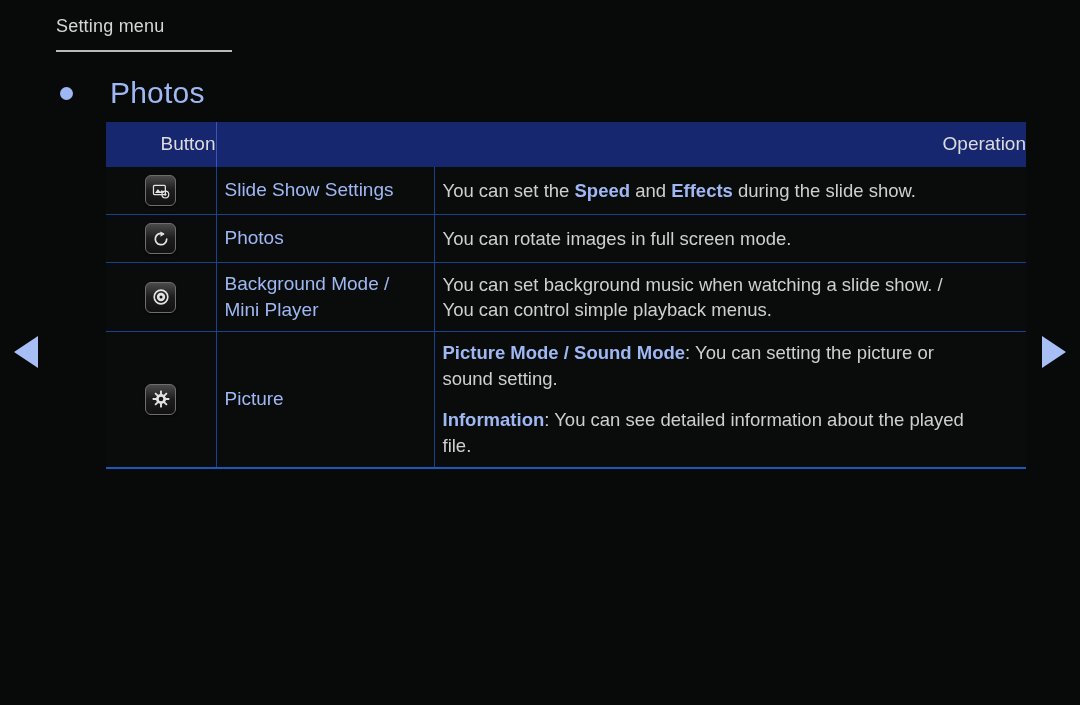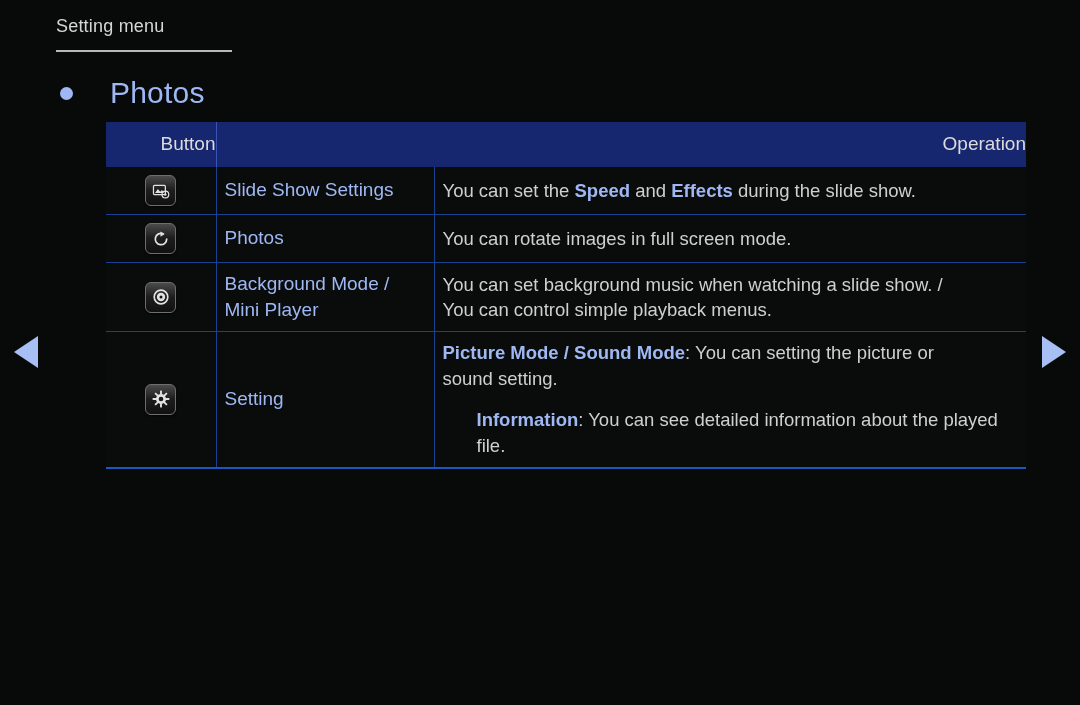--- a/index.html
+++ b/index.html
@@ -106,21 +106,21 @@
     line-height: 1.38;
   }
   td.cell-desc {
     color: #cfcfcf;
     font-size: 18.5px;
     padding: 8px 10px 8px 11px;
     line-height: 1.38;
   }
   .desc-line { display: block; }
   .desc-para { display: block; }
-  .desc-para + .desc-para { margin-top: 16px; margin-left: 34px; }
+  .desc-para + .desc-para { margin-top: 16px; }
   .hl { color: #9fb8f4; font-weight: bold; }
 
   
   .icon-key {
     display: inline-block;
     width: 29px;
     height: 29px;
     border-radius: 6px;
     background: linear-gradient(180deg, #4b4b4b 0%, #1d1d1d 48%, #111 100%);
     border: 1px solid #6e6e6e;
@@ -247,21 +247,21 @@
                 <rect x="10.8" y="1.4" width="2.4" height="5.2" rx="0.5" transform="rotate(135 12 12)"></rect>
                 <rect x="10.8" y="1.4" width="2.4" height="5.2" rx="0.5" transform="rotate(180 12 12)"></rect>
                 <rect x="10.8" y="1.4" width="2.4" height="5.2" rx="0.5" transform="rotate(225 12 12)"></rect>
                 <rect x="10.8" y="1.4" width="2.4" height="5.2" rx="0.5" transform="rotate(270 12 12)"></rect>
                 <rect x="10.8" y="1.4" width="2.4" height="5.2" rx="0.5" transform="rotate(315 12 12)"></rect>
               </g>
               <circle cx="12" cy="12" r="6.4" fill="#e2e2e2"></circle>
               <circle cx="12" cy="12" r="2.9" fill="#1a1a1a"></circle>
             </svg></span></td>
         <td class="cell-name">
-          <span class="desc-line">Setting</span>
+          <span class="desc-line">Picture</span>
         </td>
         <td class="cell-desc">
           <span class="desc-para">
             <span class="desc-line"><span class="hl">Picture Mode / Sound Mode</span><span>: You can setting the picture or</span></span>
             <span class="desc-line"><span>sound setting.</span></span>
           </span>
           <span class="desc-para">
             <span class="desc-line"><span class="hl">Information</span><span>: You can see detailed information about the played</span></span>
             <span class="desc-line"><span>file.</span></span>
           </span>

